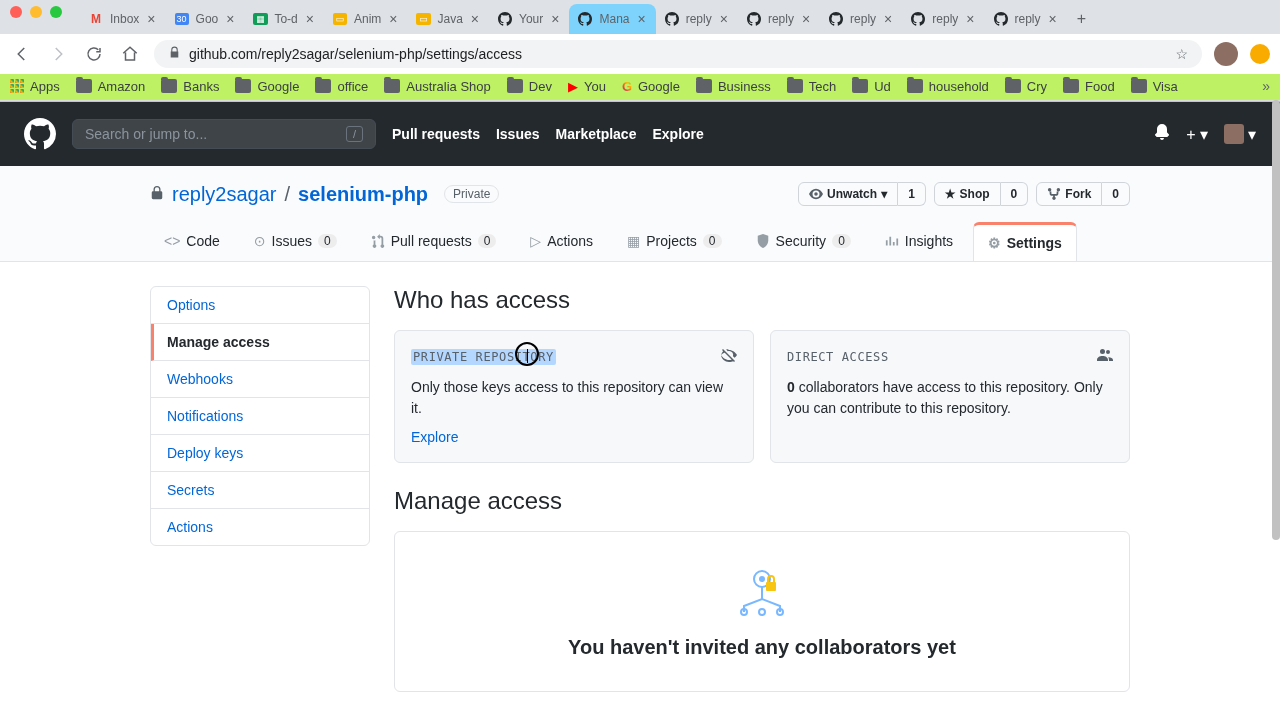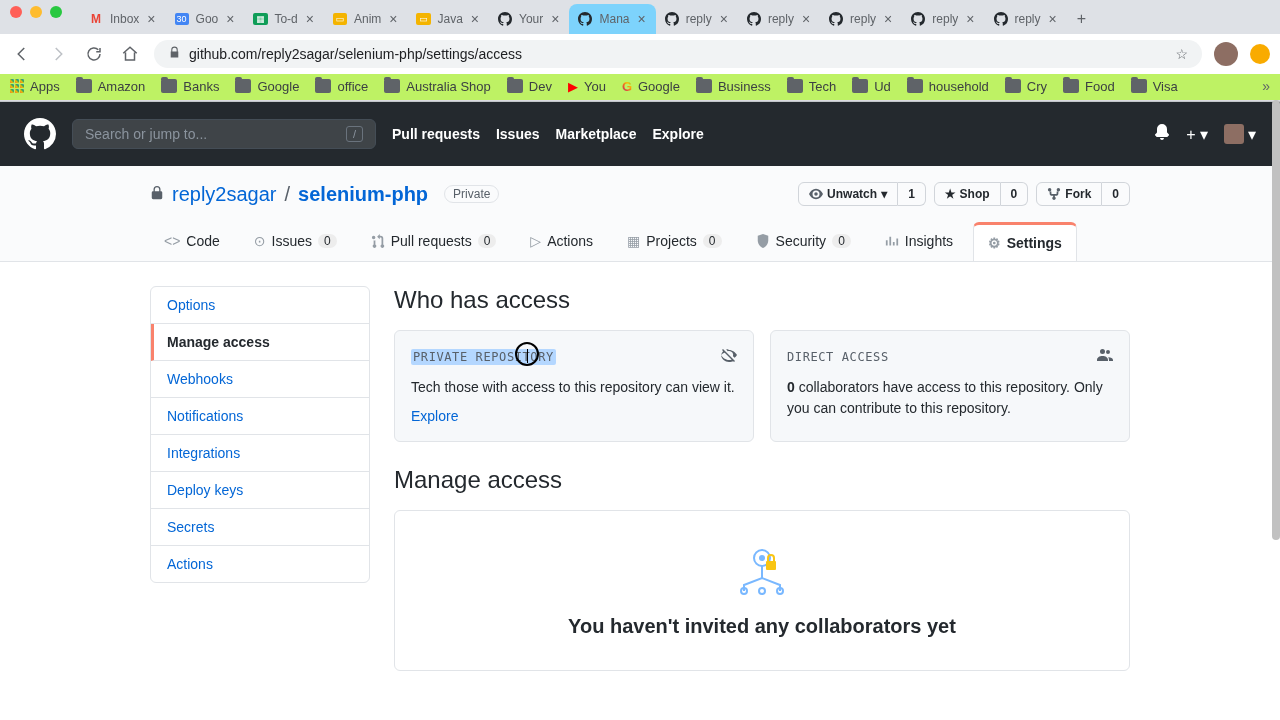--- a/index.html
+++ b/index.html
@@ -446,39 +446,38 @@
     </div>
   </div>
 </div>
 
 <div class="main">
   <div class="sidebar" id="sidebar">
       <div class="side-item">Options</div>
       <div class="side-item active">Manage access</div>
       <div class="side-item">Webhooks</div>
       <div class="side-item">Notifications</div>
-      <div class="side-item">Integrations</div>
       <div class="side-item">Deploy keys</div>
       <div class="side-item">Secrets</div>
       <div class="side-item">Actions</div>
     </div>
   <div class="content">
     <h2 class="h2">Who has access</h2>
     <div class="cards">
       <div class="card">
         <div class="cursor-ring"></div>
         <div class="card-head">
           <span class="card-title selected">PRIVATE REPOSITORY</span>
           <span class="card-icon">
             <svg width="16" height="16" viewBox="0 0 16 16">
                 <path fill="#586069" d="M2 2l12 12-1 1L1 3l1-1zm6 1c3.5 0 6.5 2.5 8 5-0.6 1-1.4 2-2.4 2.8L12 9.2A4 4 0 0 0 8 4c-.4 0-.8.06-1.2.17L5.2 2.6C6.1 2.2 7 2 8 3zm-5.6.8L4 5.4A7.8 7.8 0 0 0 0 8c1.5 2.5 4.5 5 8 5 1 0 2-.2 2.8-.6l1.6 1.6C11.3 14.6 9.7 15 8 15 4 15 .5 12 0 8c.5-1.5 1.4-2.9 2.4-4.2z"></path>
               </svg>
           </span>
         </div>
-        <div class="card-body">Tech those with access to this repository can view it.</div>
+        <div class="card-body">Only those keys access to this repository can view it.</div>
         <a class="card-link">Explore</a>
       </div>
       <div class="card">
         <div class="card-head">
           <span class="card-title">DIRECT ACCESS</span>
           <span class="card-icon">
             <svg width="16" height="16" viewBox="0 0 16 16">
                 <path fill="#586069" d="M5.5 7a2.5 2.5 0 1 0 0-5 2.5 2.5 0 0 0 0 5zM11 7a2 2 0 1 0 0-4 2 2 0 0 0 0 4zM0 13c0-2.5 2.5-4 5.5-4S11 10.5 11 13v1H0v-1zm12 1v-1c0-1-.3-1.9-.8-2.7 2-.2 4.8.9 4.8 2.7v1h-4z"></path>
               </svg>
           </span>

